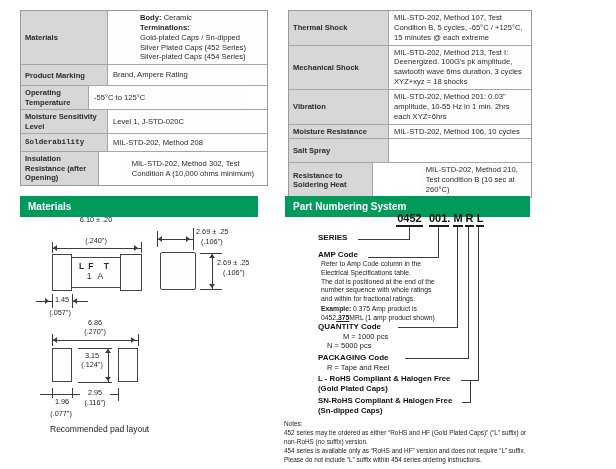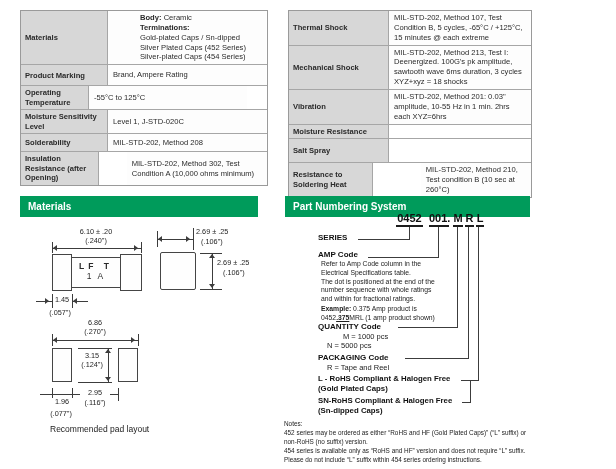--- a/index.html
+++ b/index.html
@@ -63,21 +63,21 @@
     </div>
     <div class="srow" style="min-height:23px;">
       <div class="scell-l" style="width:68px;">Operating Temperature</div>
       <div class="scell-v" style="width:158px;">-55°C to 125°C</div>
     </div>
     <div class="srow" style="min-height:23px;">
       <div class="scell-l" style="width:87px;">Moisture Sensitivity Level</div>
       <div class="scell-v" style="width:158px;">Level 1, J-STD-020C</div>
     </div>
     <div class="srow" style="min-height:17px;">
-      <div class="scell-l" style="width:87px;">Solderability</div>
+      <div class="scell-l" style="width:87px;font-family:Liberation Mono, monospace;">Solderability</div>
       <div class="scell-v" style="width:158px;">MIL-STD-202, Method 208</div>
     </div>
     <div class="srow" style="min-height:32px;">
       <div class="scell-l" style="width:87px;">Insulation Resistance (after Opening)</div>
       <div class="scell-v" style="width:158px;">MIL-STD-202, Method 302, Test Condition A (10,000 ohms minimum)</div>
     </div>
   </div>
 
   <div class="spec" style="left:288px;top:10px;width:242px;">
     <div class="srow" style="min-height:31px;">
@@ -87,36 +87,37 @@
     <div class="srow" style="min-height:40px;">
       <div class="scell-l" style="width:100px;">Mechanical Shock</div>
       <div class="scell-v" style="width:141px;">MIL-STD-202, Method 213, Test I: Deenergized.  100G's pk amplitude, sawtooth wave 6ms duration, 3 cycles XYZ+xyz = 18 shocks</div>
     </div>
     <div class="srow" style="min-height:32px;">
       <div class="scell-l" style="width:100px;">Vibration</div>
       <div class="scell-v" style="width:141px;">MIL-STD-202, Method 201: 0.03" amplitude, 10-55 Hz in 1 min.  2hrs each XYZ=6hrs</div>
     </div>
     <div class="srow" style="min-height:13px;">
       <div class="scell-l" style="width:100px;">Moisture Resistance</div>
+      <div class="scell-v" style="width:141px;">MIL-STD-202, Method 106, 10 cycles</div>
     </div>
     <div class="srow" style="min-height:23px;">
       <div class="scell-l" style="width:100px;">Salt Spray</div>
     </div>
     <div class="srow" style="min-height:23px;">
       <div class="scell-l" style="width:100px;">Resistance to Soldering Heat</div>
       <div class="scell-v" style="width:132px;margin-left:20px;">MIL-STD-202, Method 210, Test condition B (10 sec at 260°C)</div>
     </div>
   </div>
 
   <div class="bar" style="left:20px;top:196px;width:238px;">Materials</div>
   <div class="bar" style="left:285px;top:196px;width:245px;">Part Numbering System</div>
 
   <div>
 
-    <div class="dimtxt" style="left:61px;top:228px;width:70px;">6.10 ± .20</div>
+    <div class="dimtxt" style="left:61px;top:216px;width:70px;">6.10 ± .20</div>
     <div class="dimtxt" style="left:61px;top:237px;width:70px;">(.240")</div>
     <div class="vl" style="left:52px;top:242px;height:11px;"></div>
     <div class="vl" style="left:141px;top:242px;height:11px;"></div>
     <div class="hl" style="left:52px;top:248px;width:89px;"></div>
     <div class="ar l" style="left:53px;top:245px;"></div>
     <div class="ar r" style="left:134px;top:245px;"></div>
 
     <div class="box" style="left:52px;top:254px;width:20px;height:37px;"></div>
     <div class="box" style="left:120px;top:254px;width:22px;height:37px;"></div>
     <div class="box" style="left:71px;top:257px;width:50px;height:31px;">

